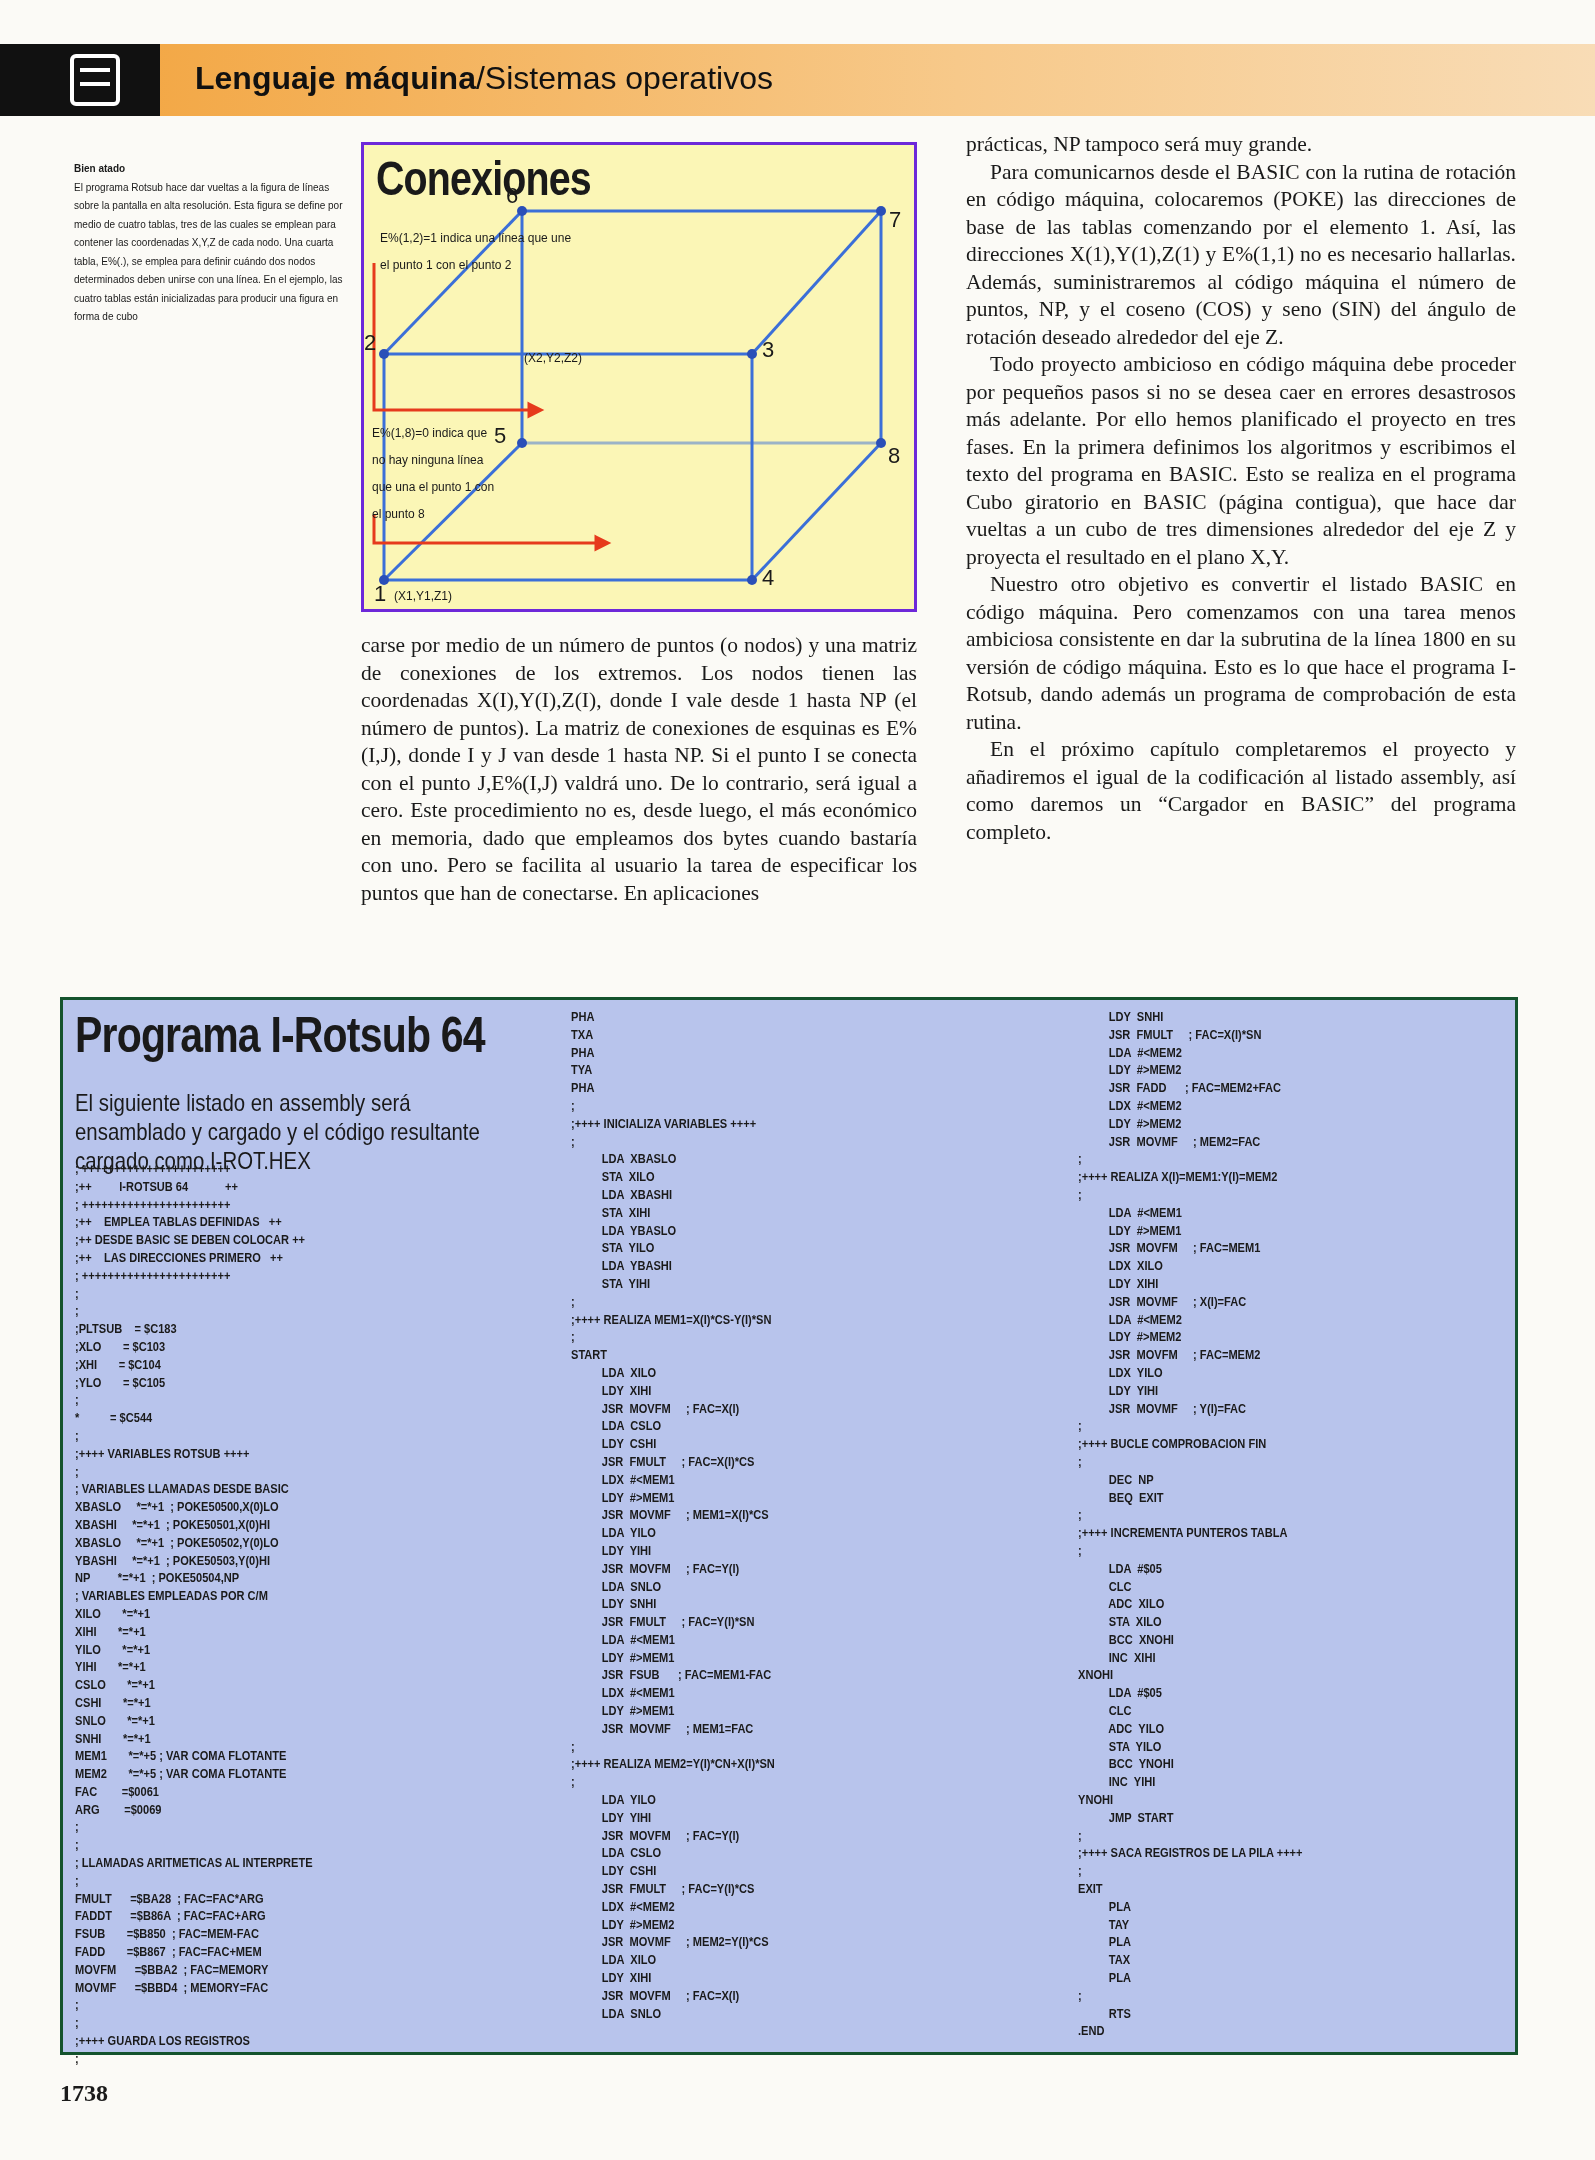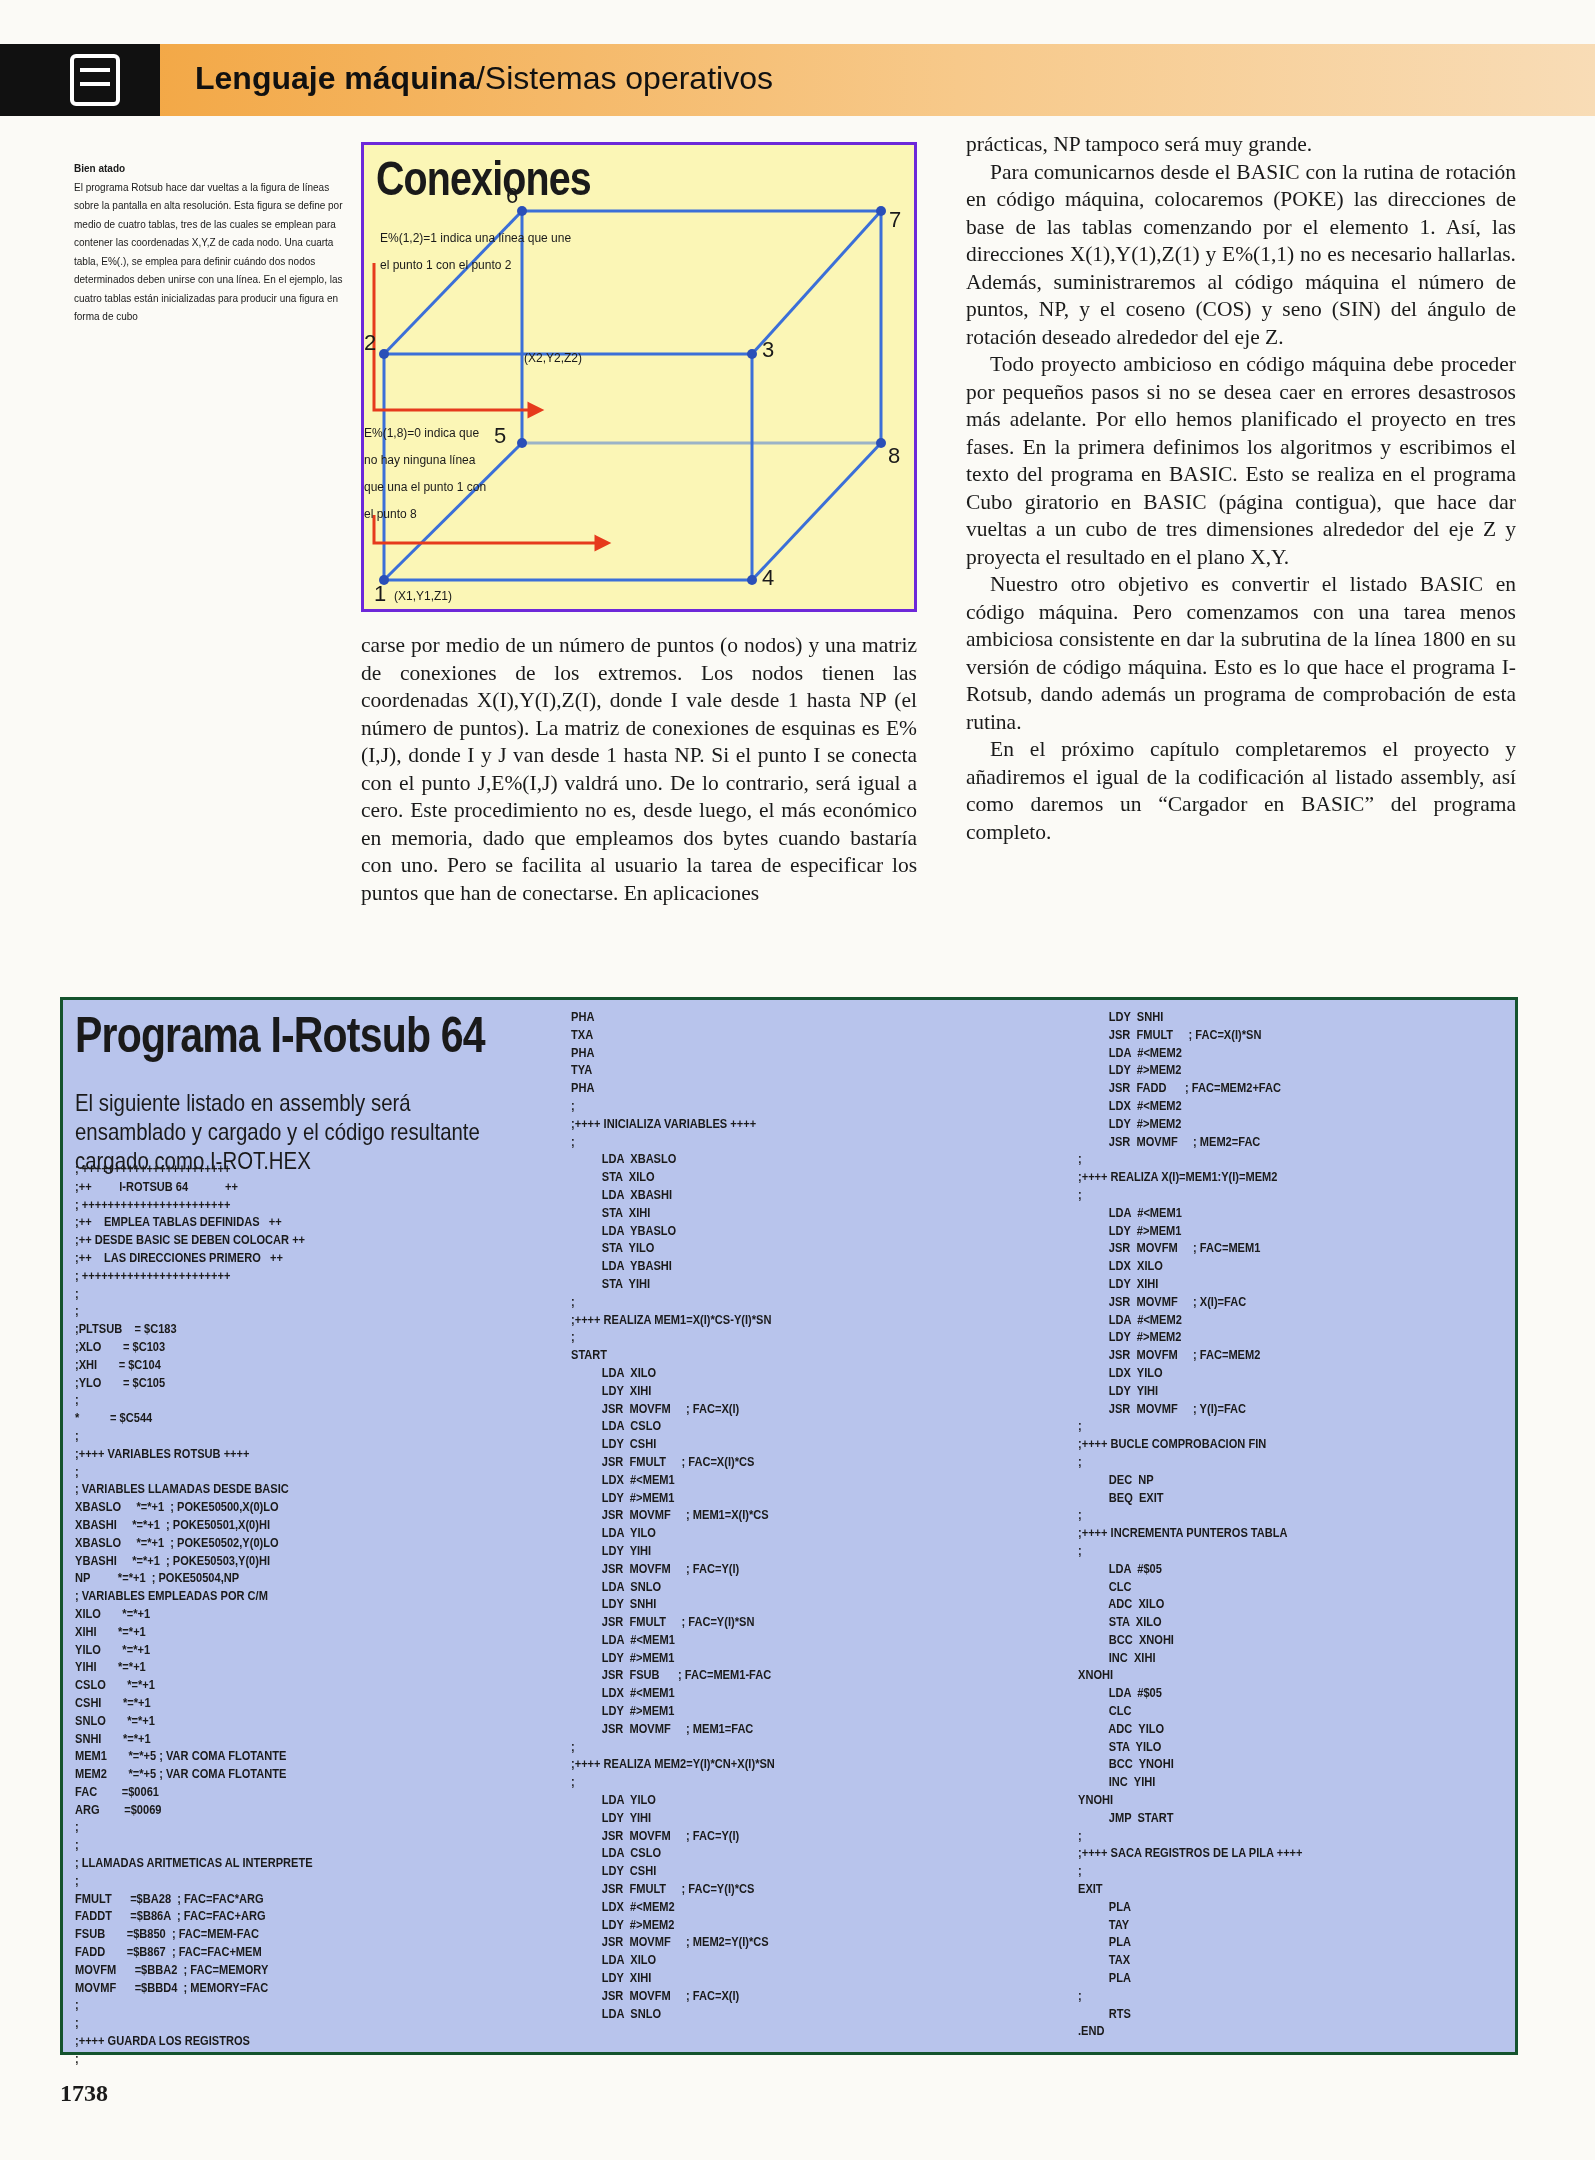--- a/index.html
+++ b/index.html
@@ -71,21 +71,21 @@
     </g>
     <g stroke="#e63a1c" stroke-width="3" fill="#e63a1c">
       <polyline points="10,118 10,265 165,265" fill="none"></polyline>
       <polygon points="165,259 177,265 165,271"></polygon>
       <polyline points="10,370 10,398 232,398" fill="none"></polyline>
       <polygon points="232,392 244,398 232,404"></polygon>
     </g>
   </svg>
   <div class="diagram-title">Conexiones</div>
   <div class="dlabel" style="left:16px;top:80px;width:200px;">E%(1,2)=1 indica una línea que une el punto 1 con el punto 2</div>
-  <div class="dlabel" style="left:0;top:275px;width:130px;">E%(1,8)=0 indica que no hay ninguna línea que una el punto 1 con el punto 8</div>
+  <div class="dlabel" style="left:8px;top:275px;width:130px;">E%(1,8)=0 indica que no hay ninguna línea que una el punto 1 con el punto 8</div>
   <div class="dlabel" style="left:160px;top:200px;">(X2,Y2,Z2)</div>
   <div class="dlabel" style="left:30px;top:438px;">(X1,Y1,Z1)</div>
   <div class="dnum" style="left:10px;top:436px;">1</div>
   <div class="dnum" style="left:0px;top:185px;">2</div>
   <div class="dnum" style="left:398px;top:192px;">3</div>
   <div class="dnum" style="left:398px;top:420px;">4</div>
   <div class="dnum" style="left:130px;top:278px;">5</div>
   <div class="dnum" style="left:142px;top:38px;">6</div>
   <div class="dnum" style="left:525px;top:62px;">7</div>
   <div class="dnum" style="left:524px;top:298px;">8</div>

